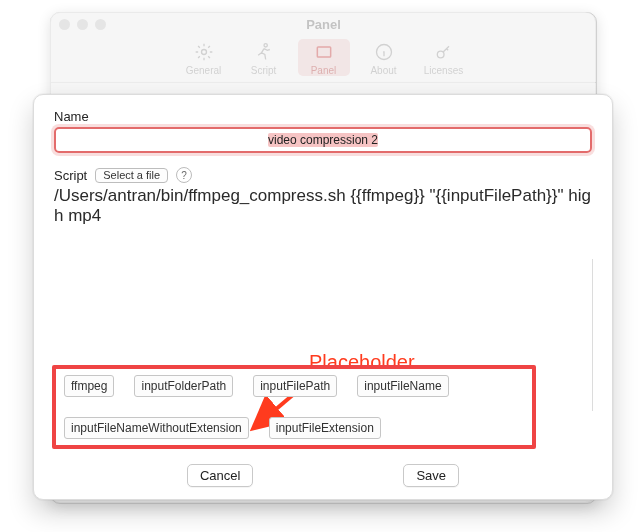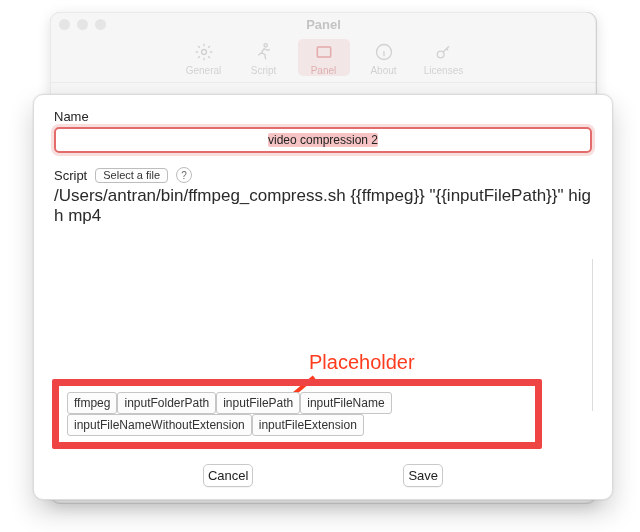--- a/index.html
+++ b/index.html
@@ -178,27 +178,27 @@
     width: 1px;
     height: 152px;
     background: #dcdcdc;
   }
 
   
   .ph-wrap {
     position: absolute;
     left: 18px;
     bottom: 50px;
-    border: 7px solid #ef4444;
+    border: 4px solid #ef4444;
     border-radius: 2px;
     padding: 6px 8px 6px 8px;
     background: transparent;
     display: flex;
     flex-wrap: wrap;
-    gap: 0;
+    gap: 20px;
     max-width: 460px;
   }
   .chip {
     border: 1px solid #c6c6c6;
     background: #fcfcfc;
     border-radius: 3px;
     padding: 1px 6px;
     font-size: 12px;
     color: #323232;
     line-height: 18px;
@@ -228,21 +228,21 @@
     left: 0; right: 0;
     bottom: 12px;
     display: flex;
     justify-content: center;
     gap: 150px;
   }
   .mac-btn {
     border: 1px solid #c9c9c9;
     background: #ffffff;
     border-radius: 5px;
-    padding: 3px 4px;
+    padding: 3px 12px;
     font-size: 13px;
     color: #222;
     box-shadow: 0 1px 0 rgba(0,0,0,0.04);
     cursor: default;
   }
 </style>
 </head>
 <body>
 
 <div class="bg-window">

